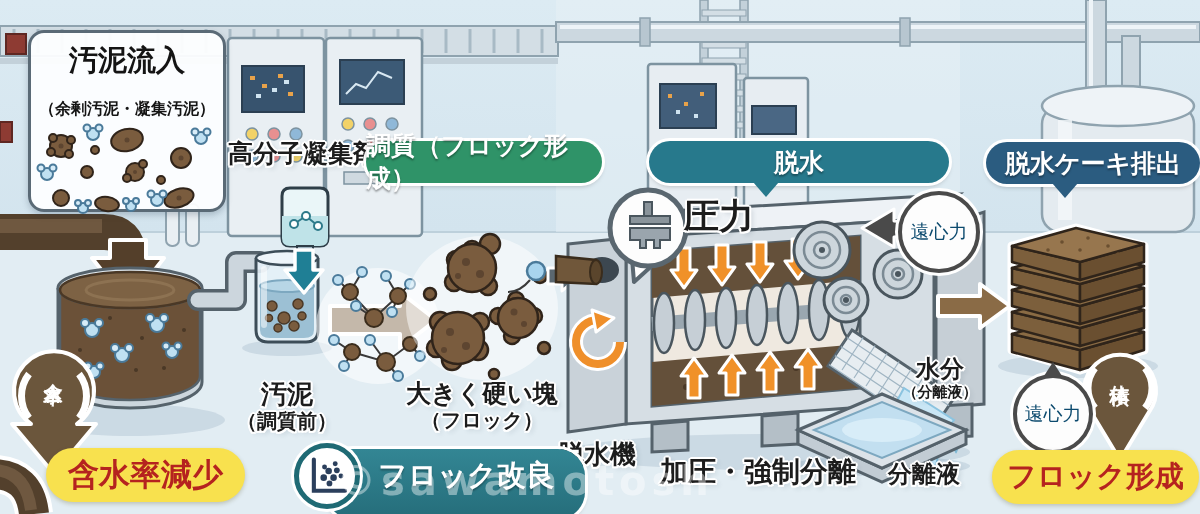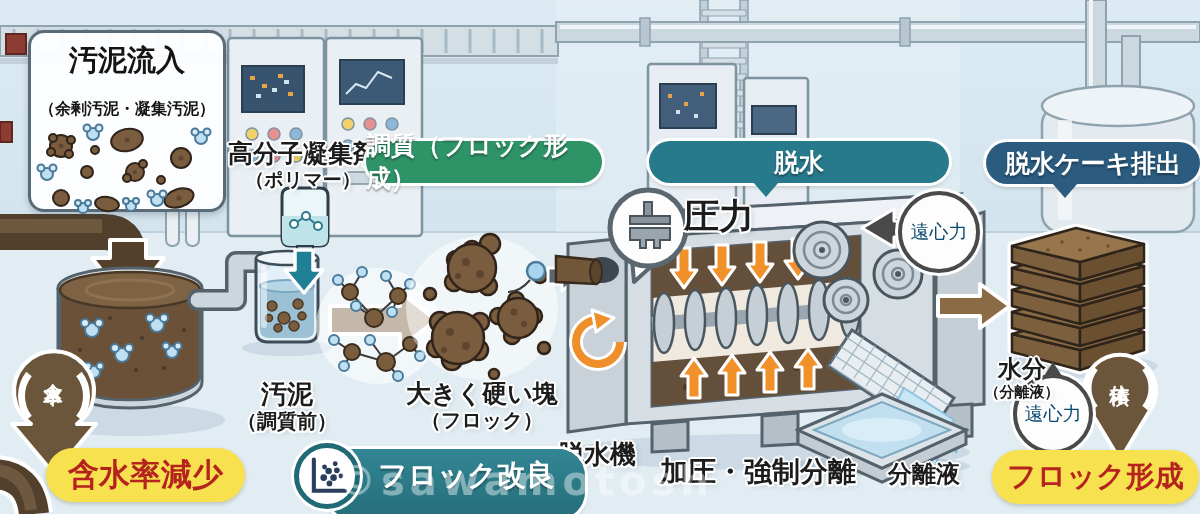--- a/index.html
+++ b/index.html
@@ -608,21 +608,20 @@
           <circle cx="57" cy="83" r="3" fill="#d7ecf8"></circle>
       <circle cx="100" cy="86" r="5" fill="#bfe0f2"></circle>
           <circle cx="95" cy="81" r="3" fill="#d7ecf8"></circle>
           <circle cx="105" cy="81" r="3" fill="#d7ecf8"></circle>
     </g>
   </svg>
 </div>
 
 <div class="abs lblcenter jpbold halo" style="left:228px;top:140px;width:150px;">
   <div class="l1" style="font-size:25px;">高分子凝集剤</div>
-  <div class="l2" style="font-size:19px;">（ポリマー）</div>
 </div>
 
 <div class="abs banner b-green">
   <span>調質（フロック形成）</span>
 </div>
 <div class="abs banner b-teal">
   <span>脱水</span>
   <span class="tail"></span>
 </div>
 <div class="abs banner b-blue">
@@ -646,21 +645,21 @@
 
 <div class="abs lblcenter jpbold halo" style="left:392px;top:380px;width:180px;">
   <div class="l1" style="font-size:25px;">大きく硬い塊</div>
   <div class="l2">（フロック）</div>
 </div>
 
 <div class="abs jpbold halo" style="left:558px;top:440px;font-size:26px;z-index:3;">脱水機</div>
 <div class="abs jpbold halo" style="left:660px;top:456px;font-size:28px;z-index:3;">加圧・強制分離</div>
 <div class="abs jpbold halo" style="left:888px;top:461px;font-size:24px;z-index:3;">分離液</div>
 
-<div class="abs lblcenter jpbold halo" style="left:970px;top:356px;width:104px;">
+<div class="abs lblcenter jpbold halo" style="left:888px;top:356px;width:104px;">
   <div style="font-size:24px;">水分</div>
   <div style="font-size:15px;">（分離液）</div>
 </div>
 
 <div class="abs vtext" style="left:41px;top:367px;height:74px;font-size:19px;">含水率</div>
 <div class="abs vtext" style="left:1107px;top:369px;height:58px;font-size:20px;">体積</div>
 
 <div class="abs pill pill-moist">含水率減少</div>
 <div class="abs pill pill-vol">フロック形成</div>
 

